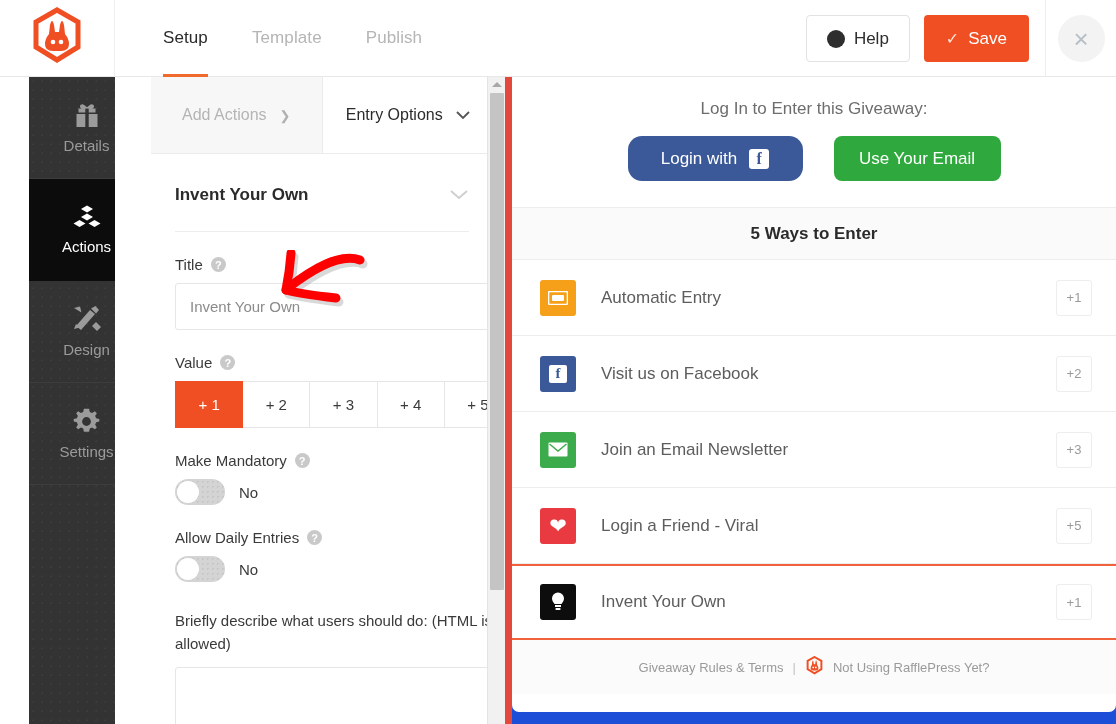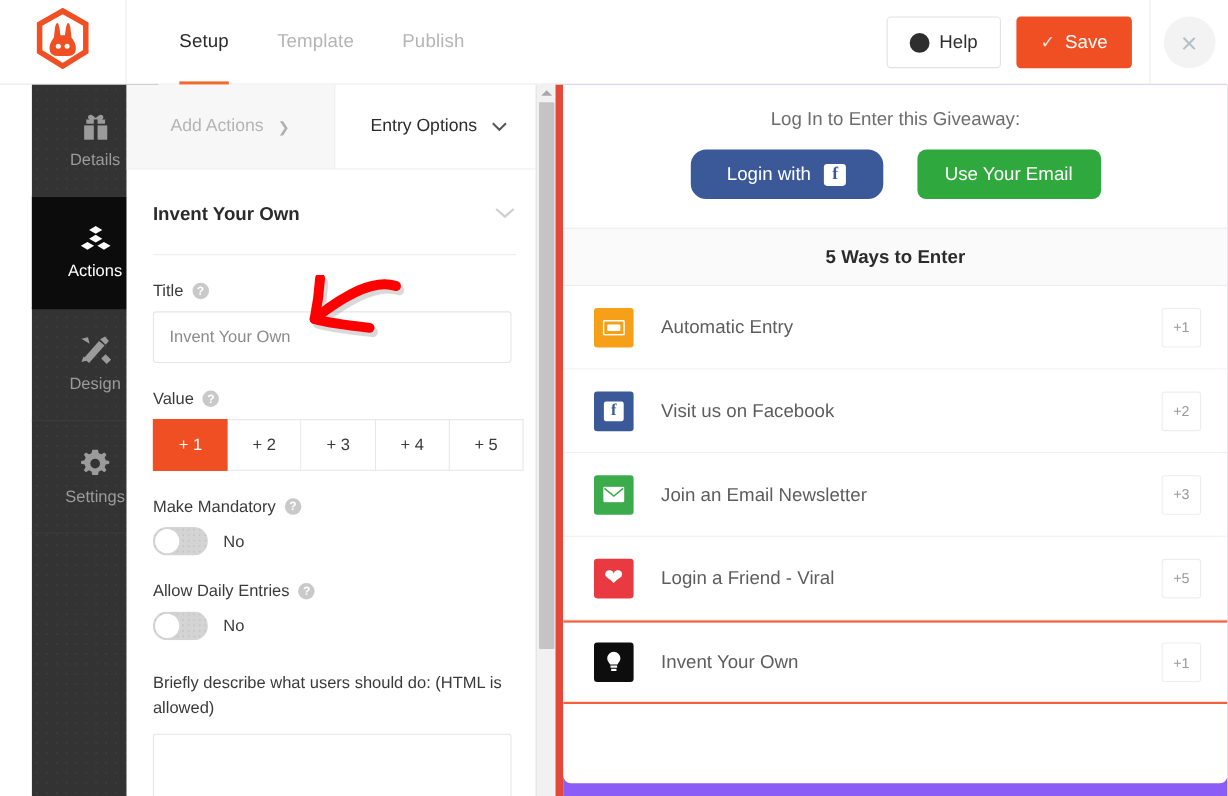--- a/index.html
+++ b/index.html
@@ -76,21 +76,21 @@
     border-bottom:1px solid #3d3d3d;
   }
   .rail-item.active { background:#0c0c0c; color:#ffffff; border-bottom-color:#0c0c0c; }
   .rail-item .r-ico { font-size:25px; line-height:1; color:#9b9b9b; }
   .rail-item.active .r-ico { color:#ffffff; }
   .rail-item svg { display:block; }
 
   
   .panel {
     position:absolute; top:77px; left:115px; width:378px; height:647px;
-    background:#ffffff; overflow:hidden;
+    background:#ffffff; overflow:hidden;padding-left:36px;
   }
   .subtabs { display:flex; height:77px; border-bottom:1px solid #ececec; }
   .subtab {
     flex:1; display:flex; align-items:center; justify-content:center; gap:13px;
     font-size:16px; cursor:pointer;
   }
   .subtab.inactive { background:#f7f7f7; color:#b4b4b4; border-right:1px solid #ececec; }
   .subtab.active { background:#ffffff; color:#2b2b2b; }
   .chev { font-size:13px; color:#b0b0b0; }
   .subtab.active .chev { color:#555; }
@@ -164,21 +164,21 @@
     position:absolute; top:16px; left:2px; width:14px; height:497px;
     background:#c4c4c4; border-radius:1px; cursor:pointer;
   }
   .red-strip {
     position:absolute; top:77px; left:505px; width:7px; height:647px; background:#e4483c;
   }
 
   
   .preview-wrap {
     position:absolute; top:77px; left:512px; width:604px; height:647px;
-    background:#8b5cf6;
+    background:#1d4ed8;
   }
   .preview-card {
     position:absolute; top:0; left:0; width:604px; height:635px;
     background:#ffffff; border-radius:0 0 7px 7px; overflow:hidden;
   }
   .login-block { padding:22px 0 26px; text-align:center; background:#fff; }
   .login-title { font-size:17px; color:#6d6d6d; margin-bottom:17px; }
   .login-btns { display:flex; justify-content:center; gap:31px; }
   .btn-fb {
     display:flex; align-items:center; justify-content:center; gap:12px;
@@ -467,20 +467,33 @@
           <svg width="16" height="22" viewBox="0 0 16 22" aria-hidden="true">
             <path d="M8 1.5a6 6 0 0 1 6 6c0 2.6-1.8 4-2.6 5.6h-6.8C3.8 11.5 2 10.1 2 7.5a6 6 0 0 1 6-6z" fill="#ffffff"></path>
             <rect x="5" y="14" width="6" height="2" fill="#ffffff"></rect>
             <rect x="5.6" y="17" width="4.8" height="2" fill="#ffffff"></rect>
           </svg>
         </div>
         <div class="entry-label">Invent Your Own</div>
         <div class="entry-badge">+1</div>
       </div>
 
+      <div class="pv-footer">
+        <a>Giveaway Rules &amp; Terms</a>
+        <span class="pv-sep">|</span>
+        <span>
+          <svg width="19" height="19" viewBox="0 0 58 58" aria-hidden="true">
+            <path d="M29 3 L50 15 L50 40 L29 53 L8 40 L8 15 Z" fill="none" stroke="#f04f23" stroke-width="6"></path>
+            <path d="M22 18 q2 -8 4 0 l1 7 h4 l1 -7 q2 -8 4 0 l1 9 q4 5 4 10 q0 7 -8 7 h-8 q-8 0 -8 -7 q0 -5 4 -10 Z" fill="#f04f23"></path>
+            <circle cx="25" cy="35" r="2.6" fill="#ffffff"></circle>
+            <circle cx="33" cy="35" r="2.6" fill="#ffffff"></circle>
+          </svg>
+        </span>
+        <a>Not Using RafflePress Yet?</a>
+      </div>
     </div>
   </div>
 
   <div class="annot">
     <svg width="130" height="80" viewBox="0 0 130 80" aria-hidden="true">
       <g transform="translate(3,4)" opacity="0.22">
         <path d="M112 10 C 92 3, 66 18, 40 38" fill="none" stroke="#555" stroke-width="9" stroke-linecap="round"></path>
         <path d="M88 48 C 70 46, 52 44, 38 40" fill="none" stroke="#555" stroke-width="9" stroke-linecap="round"></path>
         <path d="M43 3 C 42 18, 40 30, 38 40" fill="none" stroke="#555" stroke-width="9" stroke-linecap="round"></path>
       </g>

